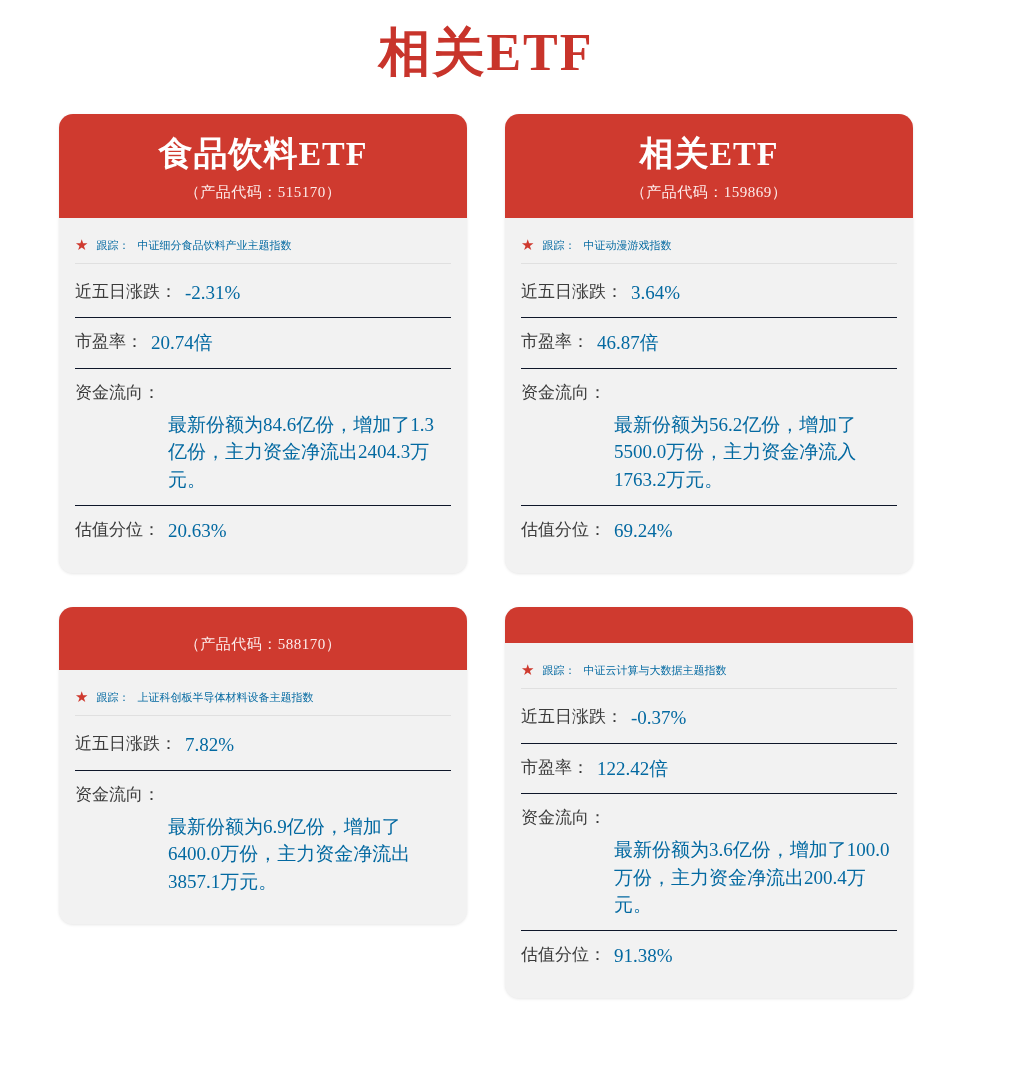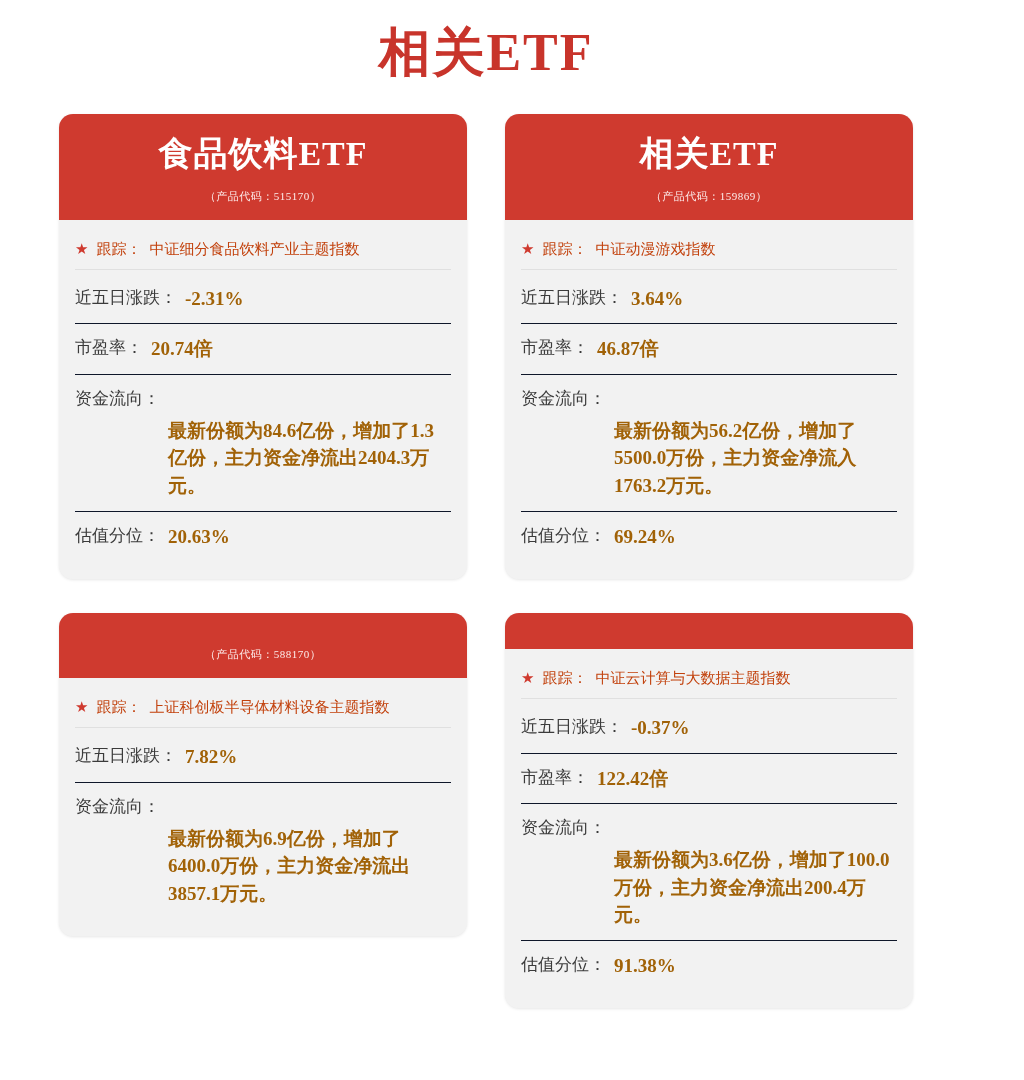--- a/index.html
+++ b/index.html
@@ -49,22 +49,22 @@
     text-align: center;
     padding: 20px 10px 16px 10px;
   }
   .card-name {
     font-size: 34px;
     font-weight: bold;
     line-height: 1.2;
     letter-spacing: 1px;
   }
   .card-code {
-    font-size: 11px;
-    margin-top: 14px;
+    font-size: 15px;
+    margin-top: 8px;
     color: #fdeceb;
     letter-spacing: 0.5px;
   }
   .card-body {
     padding: 14px 16px 18px 16px;
     background: #f2f2f2;
   }
   .track-row {
     display: flex;
     align-items: center;
@@ -72,42 +72,42 @@
     padding: 6px 0 10px 0;
     border-bottom: 1px solid #e0e0e0;
     margin-bottom: 4px;
   }
   .star-icon {
     color: #cf3a2f;
     font-size: 15px;
     line-height: 1;
   }
   .track-text {
-    color: #c2410c;
-    font-size: 15px;
+    color: #0369a1;
+    font-size: 11px;
   }
   .metric {
     display: flex;
     align-items: flex-start;
     padding: 11px 0;
     border-bottom: 1px solid #0f172a;
   }
   .metric:last-child {
     border-bottom: none;
   }
   .metric-label {
     color: #3b3b3b;
     font-size: 17px;
     white-space: nowrap;
     padding-top: 1px;
   }
   .metric-value {
-    color: #a16207;
+    color: #0369a1;
     font-size: 19px;
-    font-weight: bold;
+    font-weight: normal;
     margin-left: 8px;
     line-height: 1.45;
   }
   .metric-value.block {
     flex: 1;
     margin-top: 31px;
   }
 </style>
 </head>
 <body>

